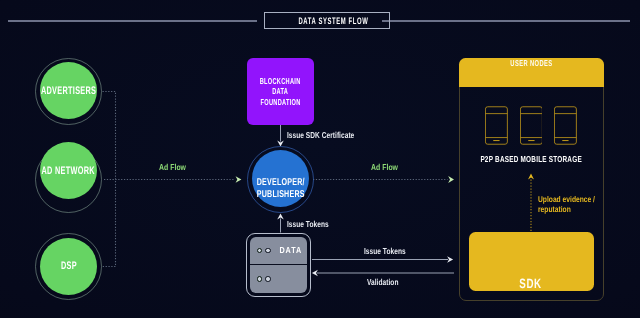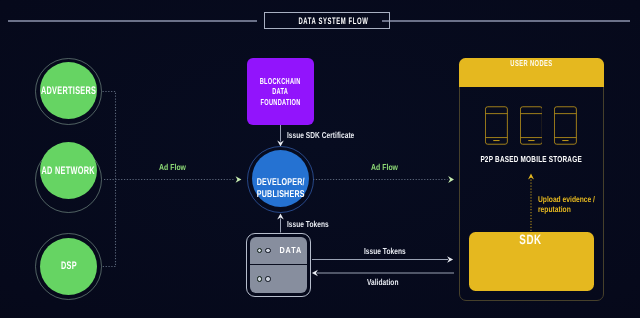--- a/index.html
+++ b/index.html
@@ -83,21 +83,21 @@
   .panel-head span{color:#fdfbf3;font-size:8.6px;font-weight:700;letter-spacing:.6px;
         display:inline-block;transform:scaleX(.67);}
   .phones{position:absolute;left:0;top:47.5px;width:143px;
         display:flex;justify-content:center;gap:12px;}
   .phone{width:22.8px;height:39px;display:block;}
   .storage-label{position:absolute;left:0;top:96.5px;width:143px;text-align:center;
         color:#ffffff;font-size:8.6px;font-weight:700;letter-spacing:.3px;line-height:1;}
   .storage-label i{font-style:normal;display:inline-block;transform:scaleX(.745);white-space:nowrap;}
   .sdk-box{position:absolute;left:9px;top:173px;width:125px;height:59px;
         background:#e5b81f;border-radius:6.5px;
-        display:flex;align-items:flex-start;justify-content:center;}
+        display:flex;align-items:flex-end;justify-content:center;}
   .sdk-box span{color:#fffdf4;font-size:13.6px;font-weight:700;letter-spacing:.8px;
         display:inline-block;transform:scaleX(.72);}
 </style>
 </head>
 <body>
 
 <div id="stage">
 
   <svg id="wires" width="640" height="318">
 

